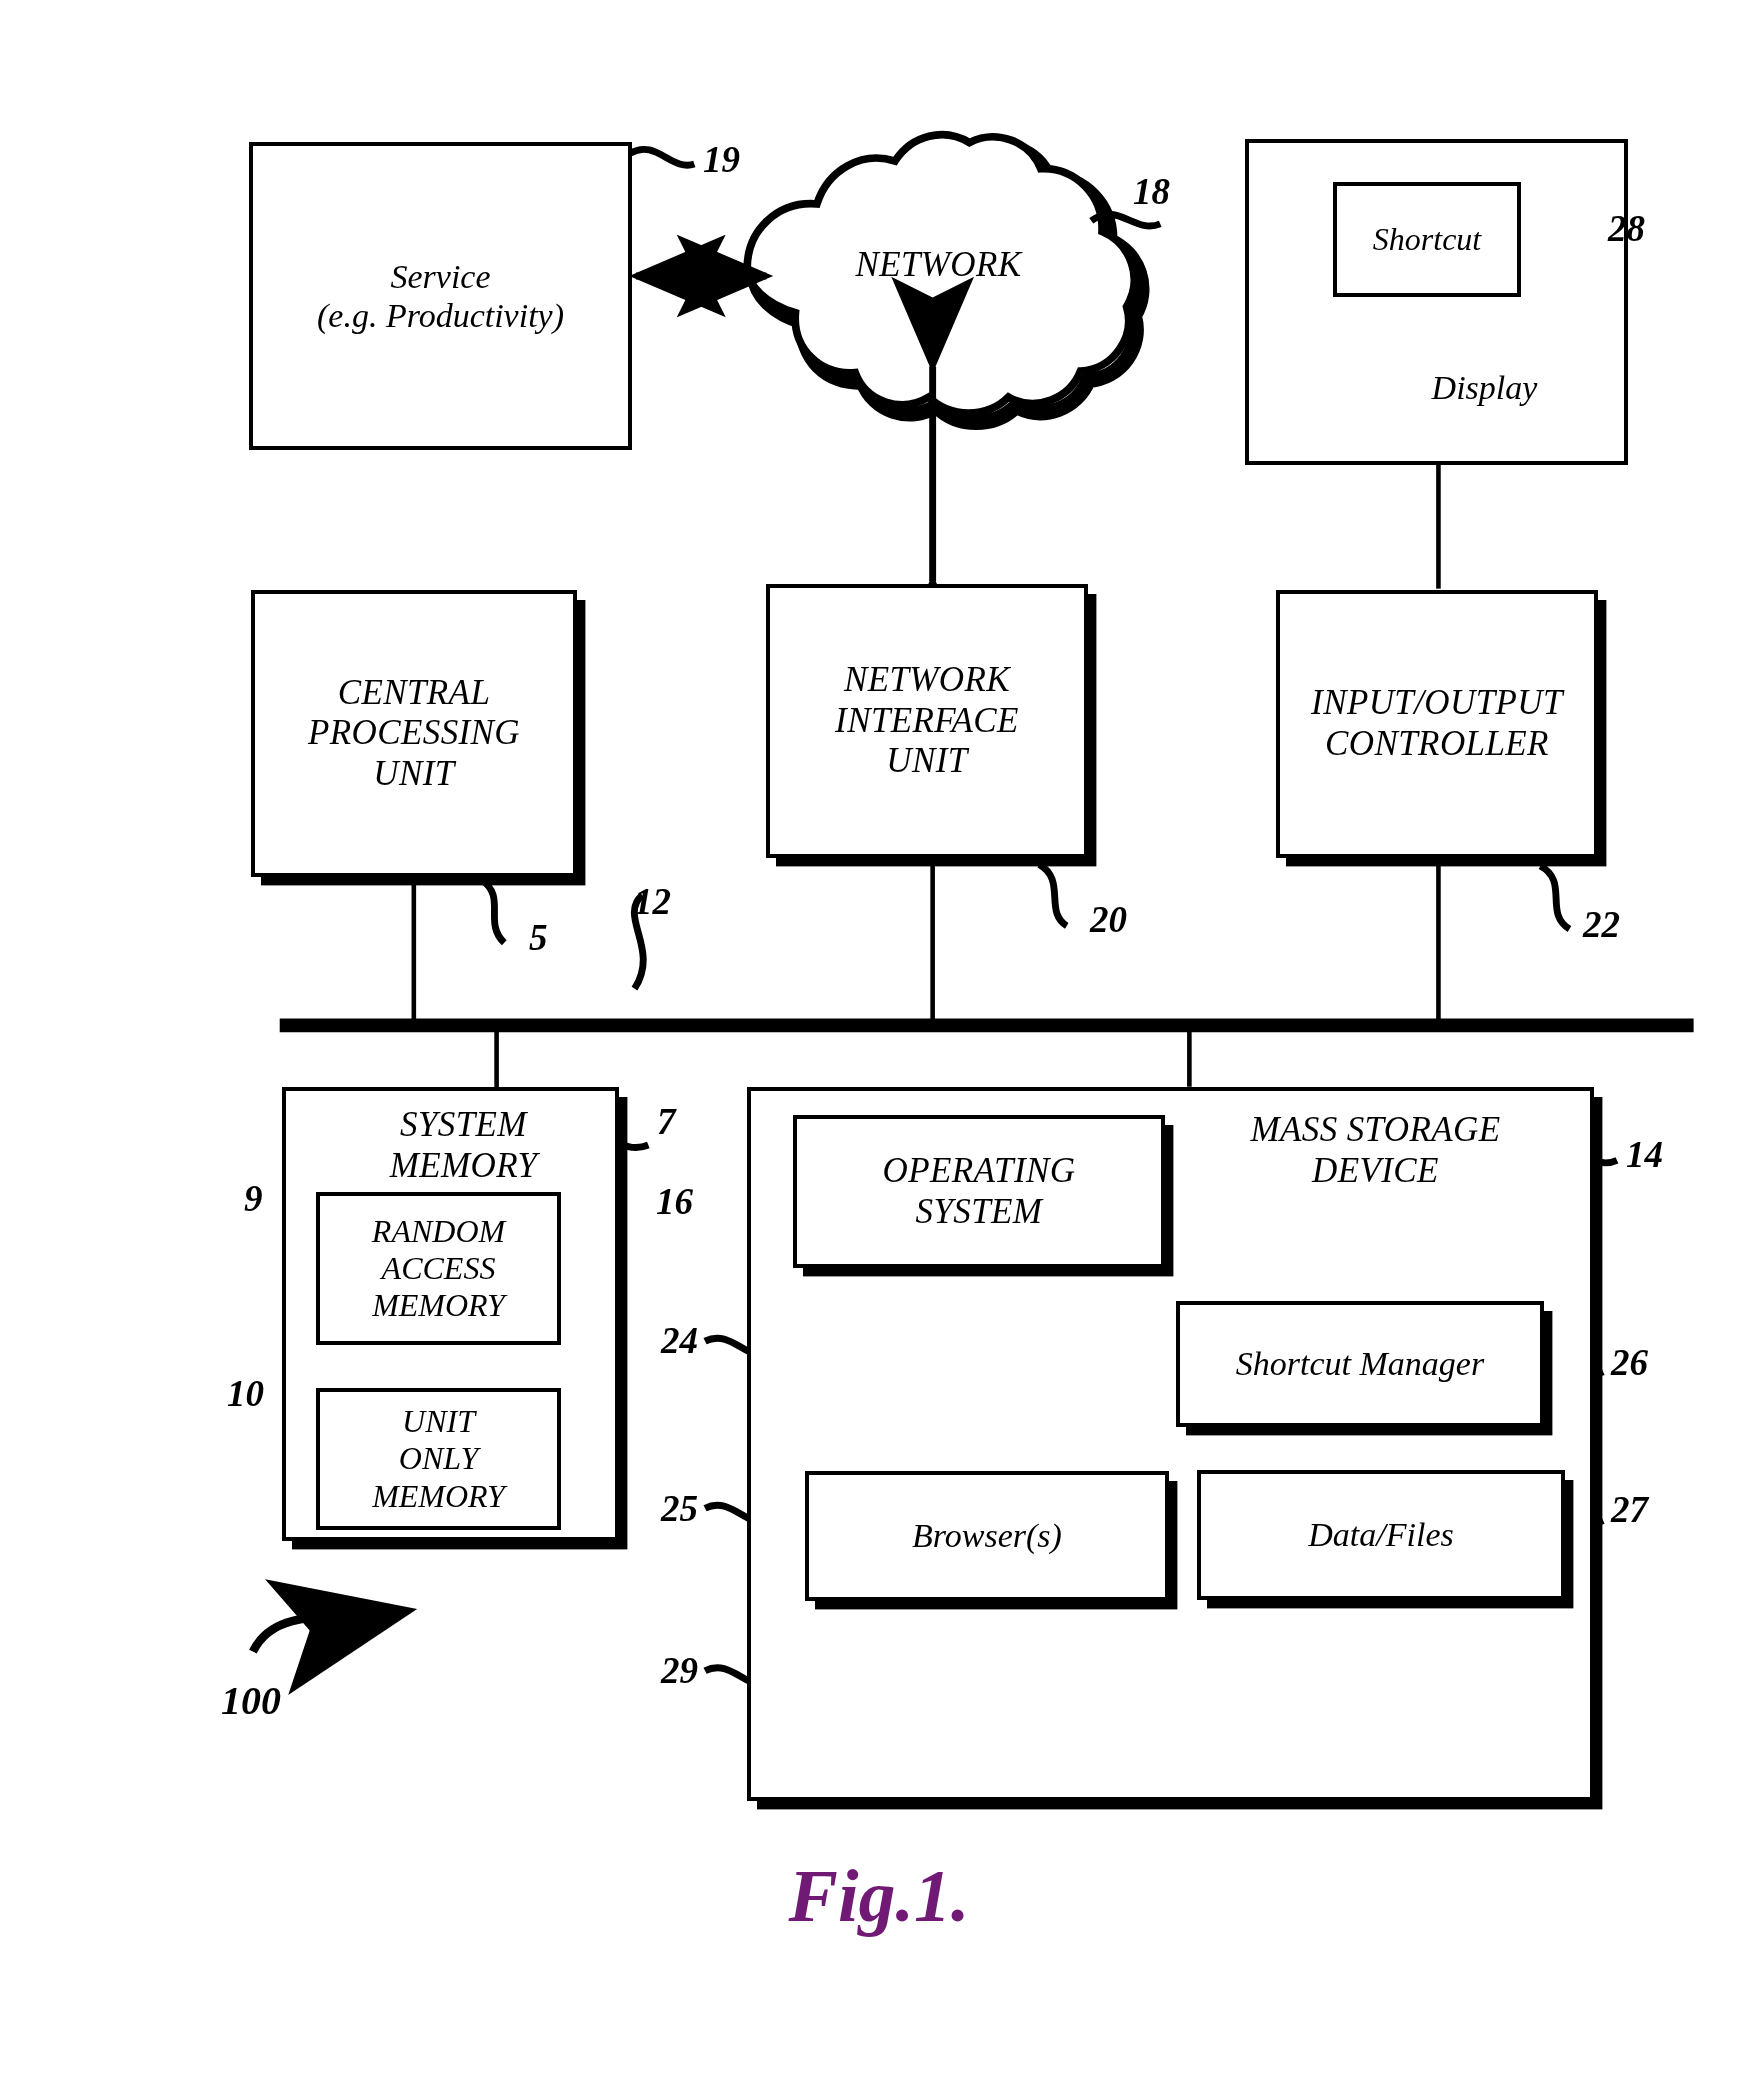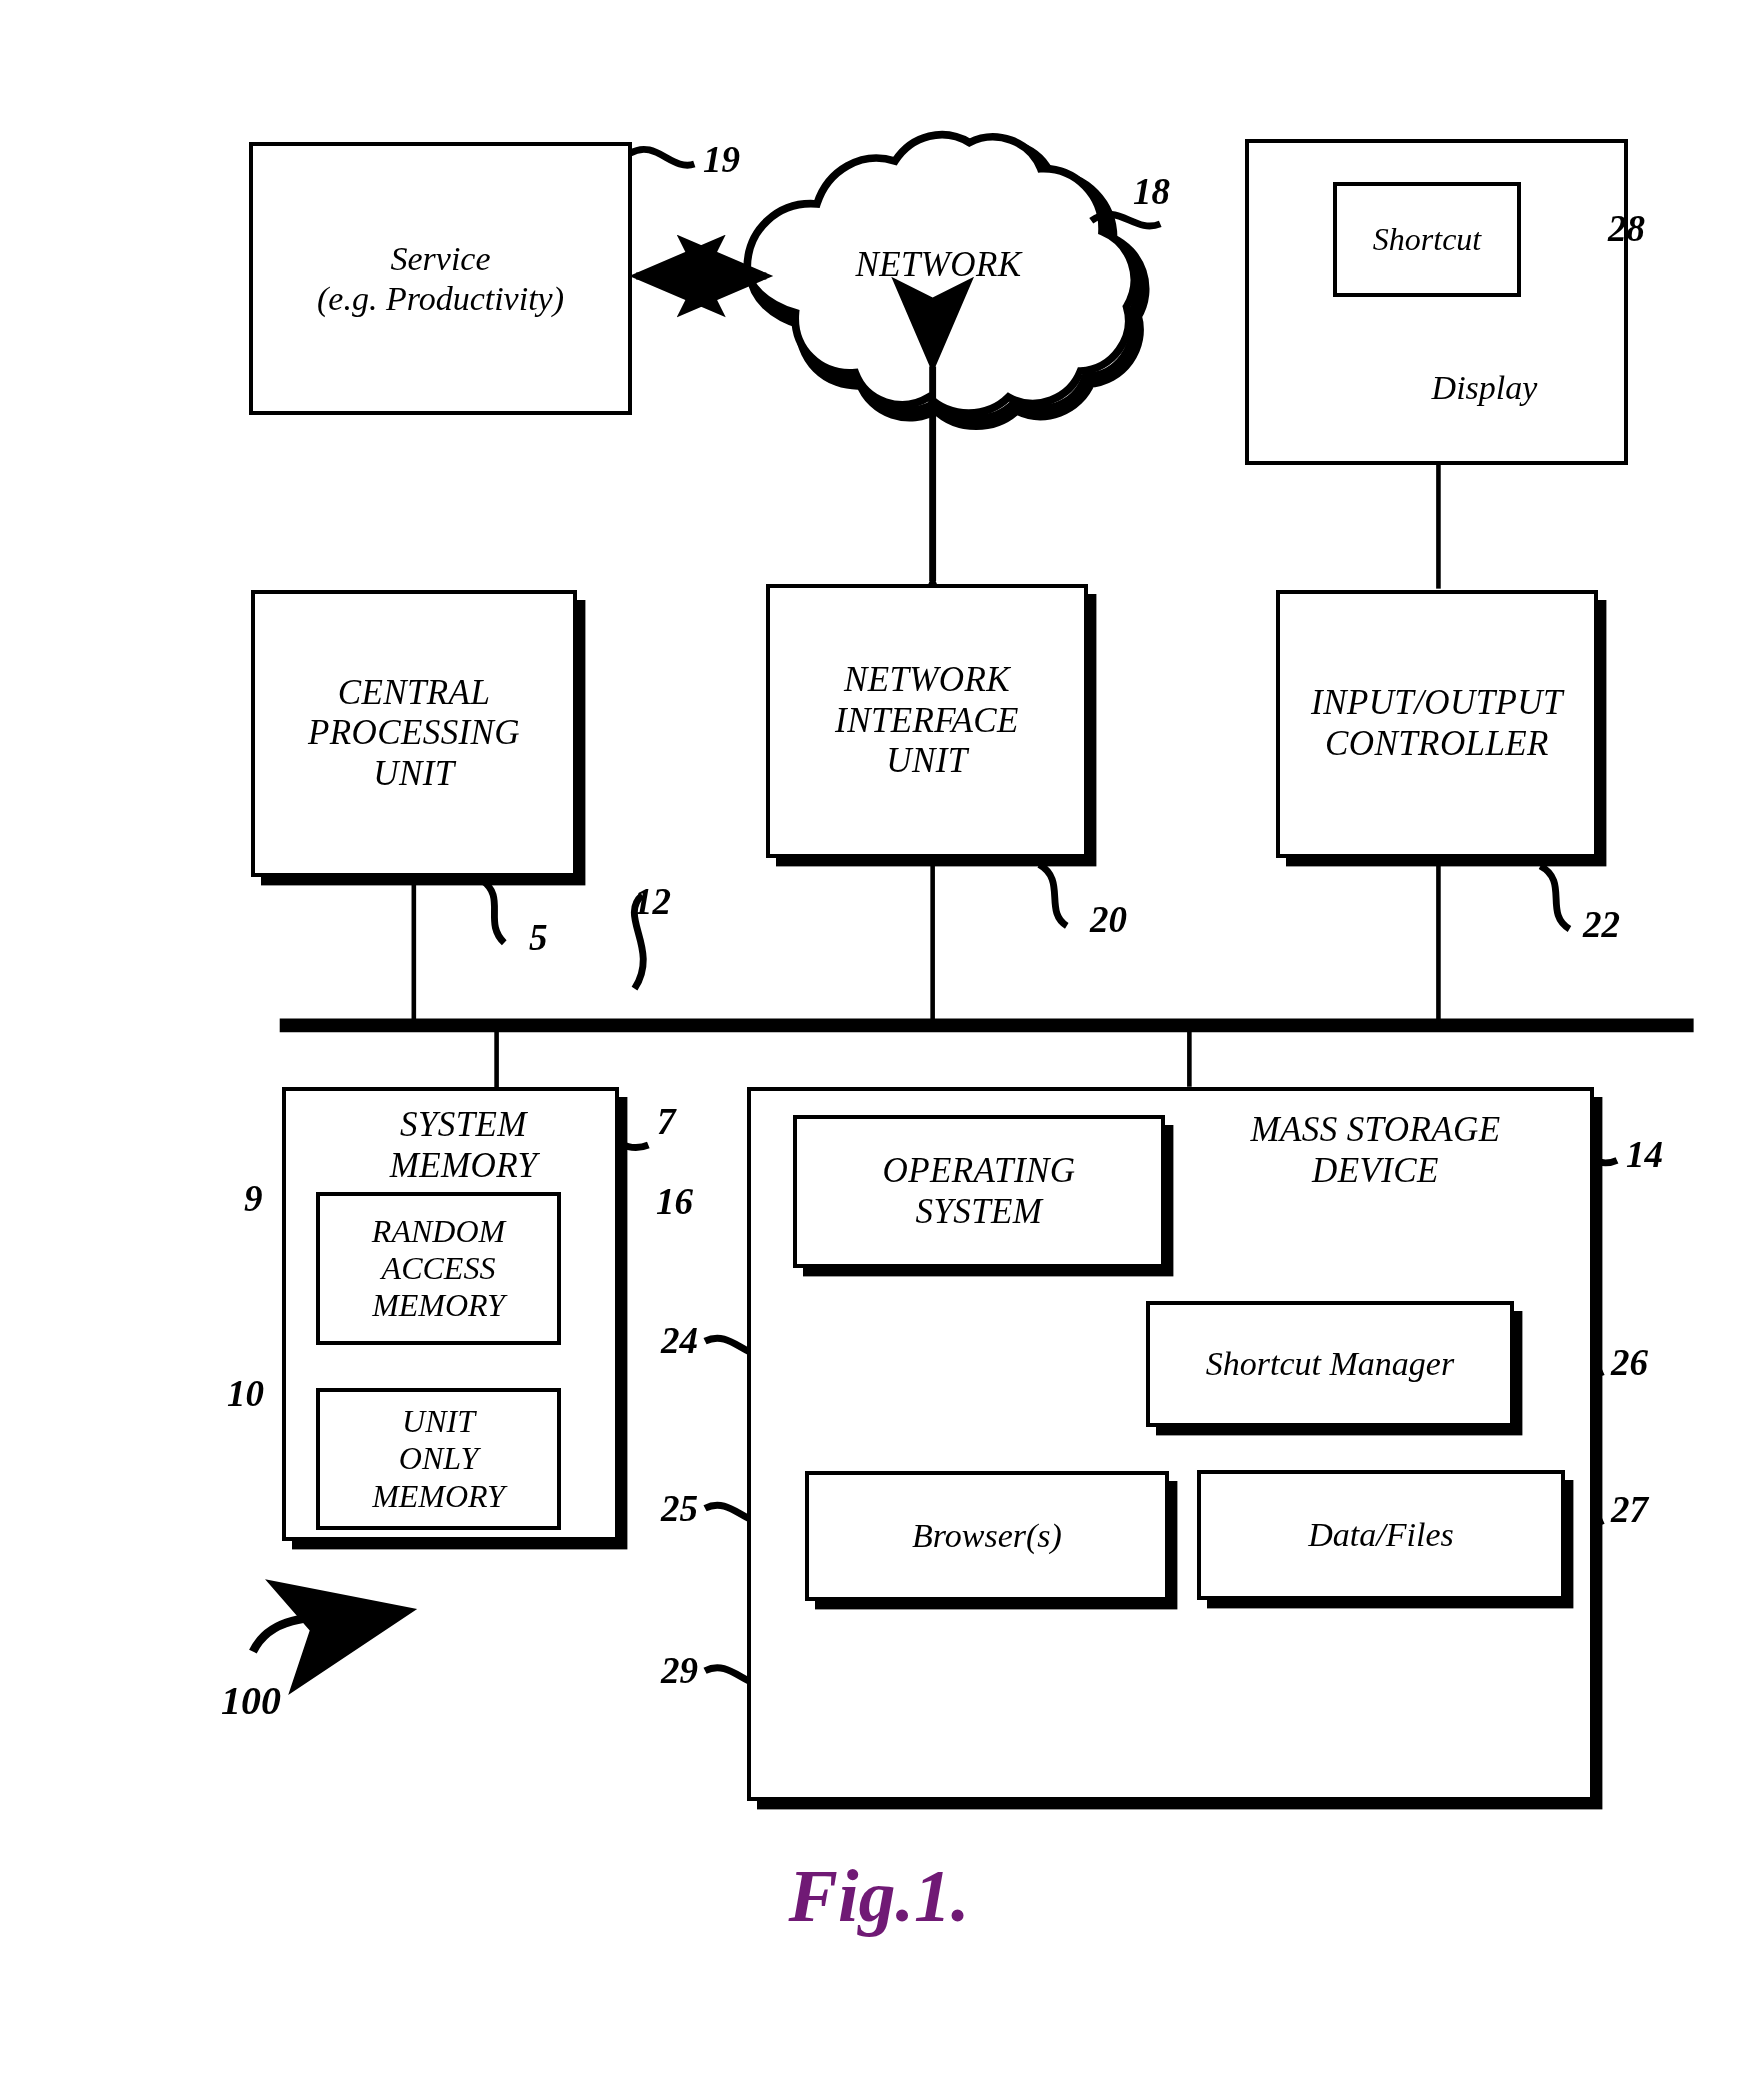--- a/index.html
+++ b/index.html
@@ -180,21 +180,21 @@
 
     <path d="M920,1968 C956,1950 976,2000 1012,1984" fill="none" stroke="#000" stroke-width="9"></path>
 
     <path d="M2000,1968 C2036,1950 2056,2000 2092,1984" fill="none" stroke="#000" stroke-width="9"></path>
 
     <path d="M920,2180 C956,2162 976,2212 1012,2196" fill="none" stroke="#000" stroke-width="9"></path>
 
     <path d="M330,2155 C362,2090 452,2118 512,2106" fill="none" stroke="#000" stroke-width="11" marker-end="url(#arrowBig)"></path>
   </svg>
 
-  <div class="box" style="left:249px; top:142px; width:383px; height:273px;">
+  <div class="box" style="left:249px; top:142px; width:383px; height:308px;">
     <div class="lbl t-mid">
       <span>Service</span><br>
       <span>(e.g. Productivity)</span>
     </div>
   </div>
 
   <div class="freetitle t-caps" style="left:774px; top:245px; width:329px;">NETWORK</div>
 
   <div class="box" style="left:1245px; top:139px; width:383px; height:326px;"></div>
 
@@ -258,21 +258,21 @@
   </div>
 
   <div class="box shadowed" style="left:793px; top:1115px; width:372px; height:153px;">
     <div class="lbl t-caps">
       <span>OPERATING</span><br>
       <span>SYSTEM</span>
     </div>
   </div>
 
 
-  <div class="box shadowed" style="left:1146px; top:1301px; width:368px; height:126px;">
+  <div class="box shadowed" style="left:1176px; top:1301px; width:368px; height:126px;">
     <div class="lbl t-mid">Shortcut Manager</div>
   </div>
 
   <div class="box shadowed" style="left:805px; top:1471px; width:364px; height:130px;">
     <div class="lbl t-mid">Browser(s)</div>
   </div>
 
   <div class="box shadowed" style="left:1197px; top:1470px; width:368px; height:130px;">
     <div class="lbl t-mid">Data/Files</div>
   </div>

